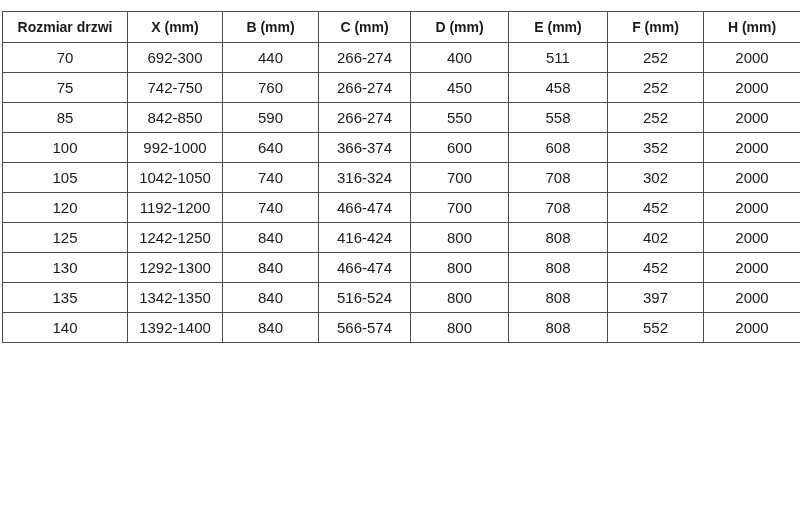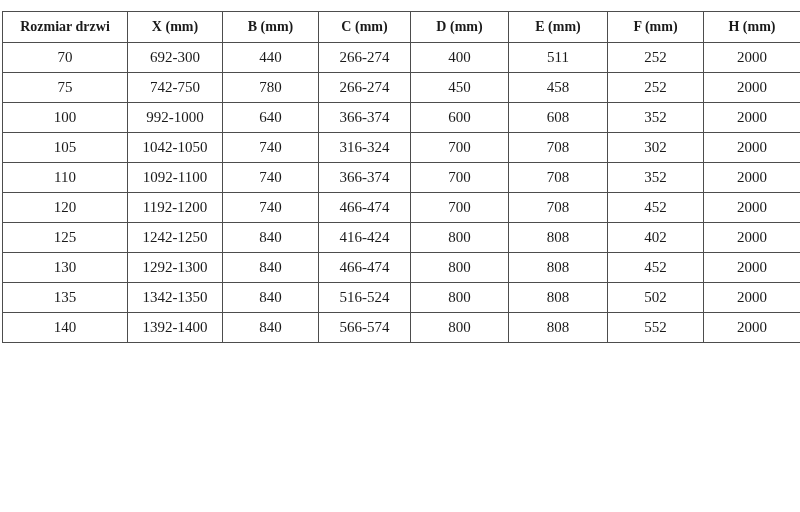--- a/index.html
+++ b/index.html
@@ -8,21 +8,20 @@
     height: 512px;
     background: #ffffff;
     font-family: "Liberation Sans", "DejaVu Sans", sans-serif;
     overflow: hidden;
   }
   table.size-table {
     border-collapse: collapse;
     table-layout: fixed;
     width: 798px;
     margin: 11px 0 0 2px;
-    font-family: Liberation Serif, serif;
   }
   table.size-table th,
   table.size-table td {
     border: 1px solid #4d4d4d;
     text-align: center;
     vertical-align: middle;
     color: #1a1a1a;
     white-space: nowrap;
     overflow: hidden;
   }
@@ -70,24 +69,34 @@
         <td>440</td>
         <td>266-274</td>
         <td>400</td>
         <td>511</td>
         <td>252</td>
         <td>2000</td>
       </tr>
       <tr>
         <td>75</td>
         <td>742-750</td>
-        <td>780</td>
+        <td>760</td>
         <td>266-274</td>
         <td>450</td>
         <td>458</td>
+        <td>252</td>
+        <td>2000</td>
+      </tr>
+      <tr>
+        <td>85</td>
+        <td>842-850</td>
+        <td>590</td>
+        <td>266-274</td>
+        <td>550</td>
+        <td>558</td>
         <td>252</td>
         <td>2000</td>
       </tr>
       <tr>
         <td>100</td>
         <td>992-1000</td>
         <td>640</td>
         <td>366-374</td>
         <td>600</td>
         <td>608</td>
@@ -95,30 +104,20 @@
         <td>2000</td>
       </tr>
       <tr>
         <td>105</td>
         <td>1042-1050</td>
         <td>740</td>
         <td>316-324</td>
         <td>700</td>
         <td>708</td>
         <td>302</td>
-        <td>2000</td>
-      </tr>
-      <tr>
-        <td>110</td>
-        <td>1092-1100</td>
-        <td>740</td>
-        <td>366-374</td>
-        <td>700</td>
-        <td>708</td>
-        <td>352</td>
         <td>2000</td>
       </tr>
       <tr>
         <td>120</td>
         <td>1192-1200</td>
         <td>740</td>
         <td>466-474</td>
         <td>700</td>
         <td>708</td>
         <td>452</td>
@@ -144,21 +143,21 @@
         <td>452</td>
         <td>2000</td>
       </tr>
       <tr>
         <td>135</td>
         <td>1342-1350</td>
         <td>840</td>
         <td>516-524</td>
         <td>800</td>
         <td>808</td>
-        <td>502</td>
+        <td>397</td>
         <td>2000</td>
       </tr>
       <tr>
         <td>140</td>
         <td>1392-1400</td>
         <td>840</td>
         <td>566-574</td>
         <td>800</td>
         <td>808</td>
         <td>552</td>

